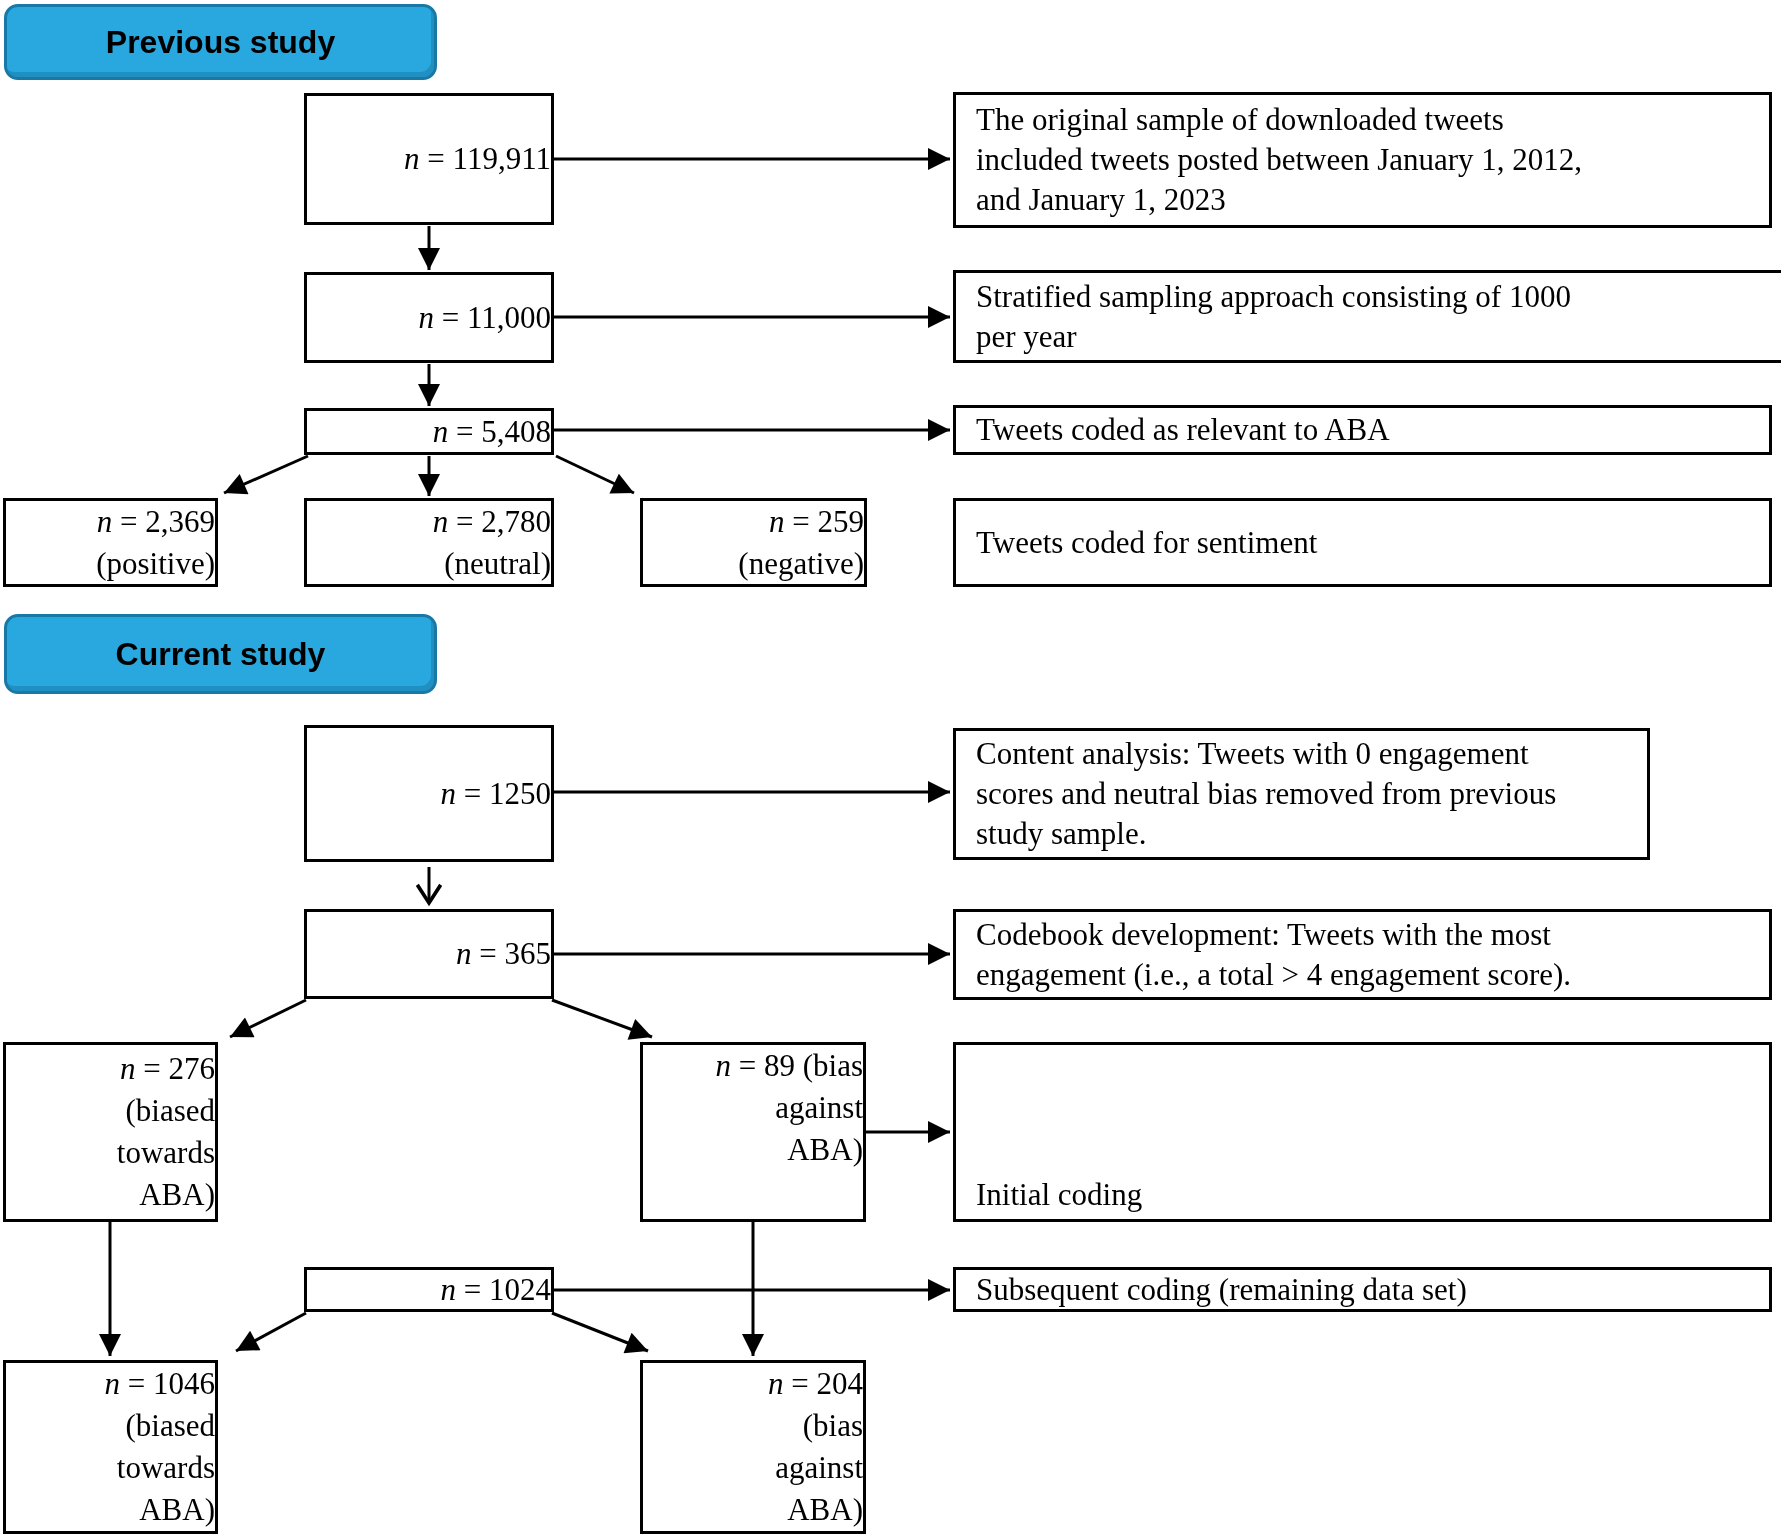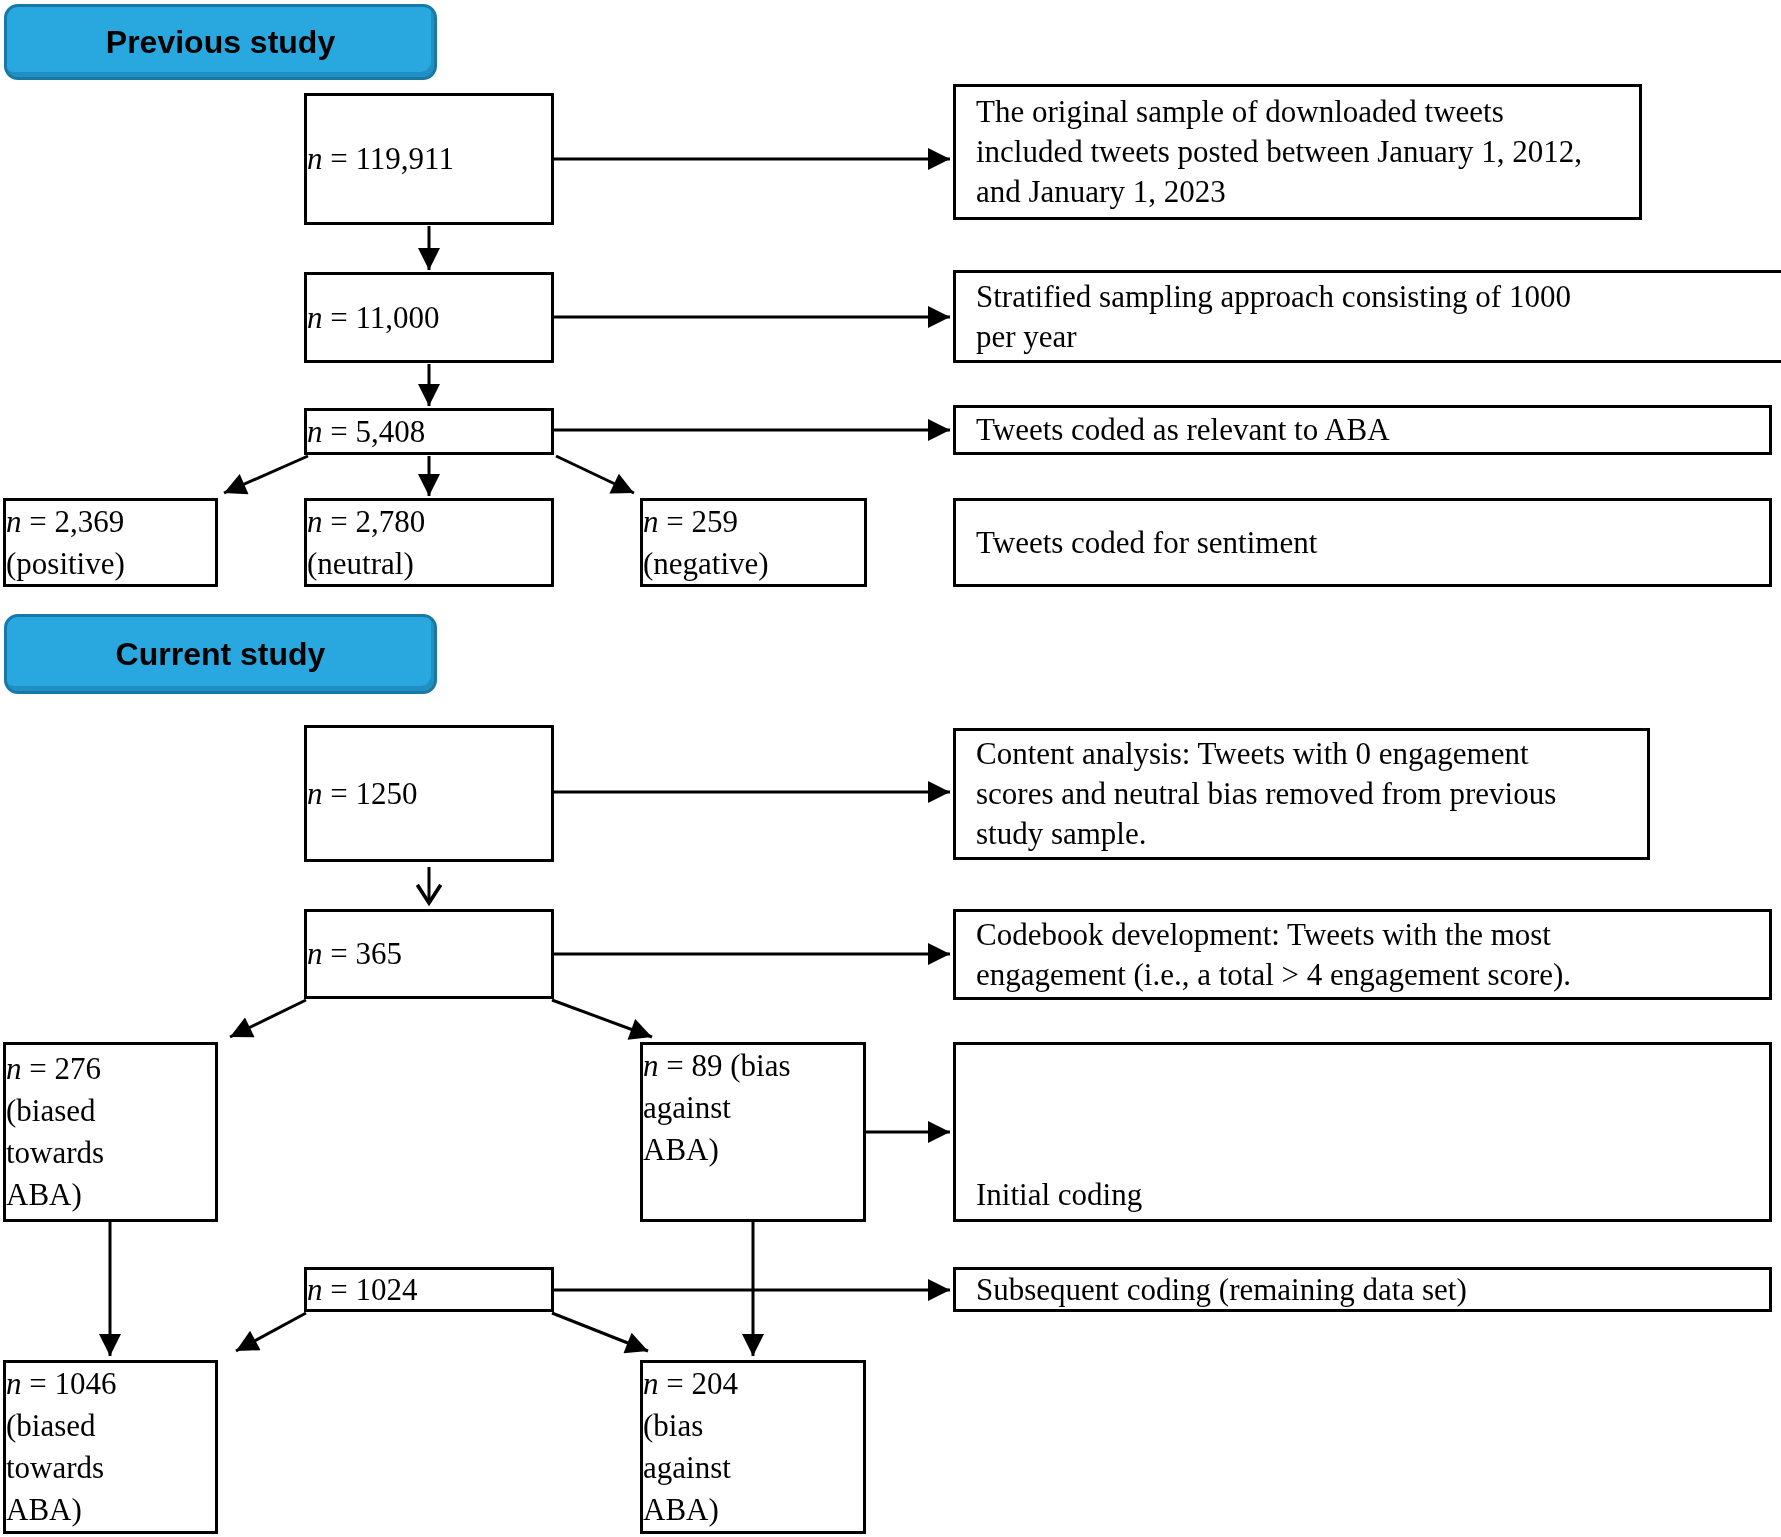--- a/index.html
+++ b/index.html
@@ -8,21 +8,21 @@
   .arrows{position:absolute;left:0;top:0;width:1781px;height:1537px;}
 
   
   .hdr{position:absolute;box-sizing:border-box;background:#29a8df;border:3px solid #1878a6;
        border-radius:14px;display:flex;align-items:center;justify-content:center;
        font-family:"Liberation Sans", sans-serif;font-weight:bold;font-size:32px;color:#000;
        box-shadow:inset -3px -5px 0 rgba(12,84,120,0.28);}
 
   
   .node{position:absolute;box-sizing:border-box;background:#fff;border:3px solid #000;
-        display:flex;flex-direction:column;justify-content:center;align-items:flex-start;
+        display:flex;flex-direction:column;justify-content:center;align-items:flex-end;
         text-align:center;font-size:31px;line-height:42px;}
   .node.snug{line-height:36px;}
   .node.topalign{justify-content:flex-start;padding-top:0;}
   
   .stat > div:first-child::first-letter{font-style:italic;}
 
   
   .desc{position:absolute;box-sizing:border-box;background:#fff;border:3px solid #000;
         display:flex;flex-direction:column;justify-content:center;
         text-align:left;font-size:31px;line-height:40px;padding:4px 10px 4px 20px;}
@@ -88,21 +88,21 @@
   </div>
   <div class="node stat" style="left:304px;top:498px;width:250px;height:89px">
     <div>n = 2,780</div>
     <div>(neutral)</div>
   </div>
   <div class="node stat" style="left:640px;top:498px;width:227px;height:89px">
     <div>n = 259</div>
     <div>(negative)</div>
   </div>
 
-  <div class="desc" style="left:953px;top:84px;width:689px;height:136px">
+  <div class="desc" style="left:953px;top:92px;width:819px;height:136px">
     <div>The original sample of downloaded tweets</div>
     <div>included tweets posted between January 1, 2012,</div>
     <div>and January 1, 2023</div>
   </div>
   <div class="desc" style="left:953px;top:270px;width:950px;height:93px">
     <div>Stratified sampling approach consisting of 1000</div>
     <div>per year</div>
   </div>
   <div class="desc" style="left:953px;top:405px;width:819px;height:50px">
     <div>Tweets coded as relevant to ABA</div>

